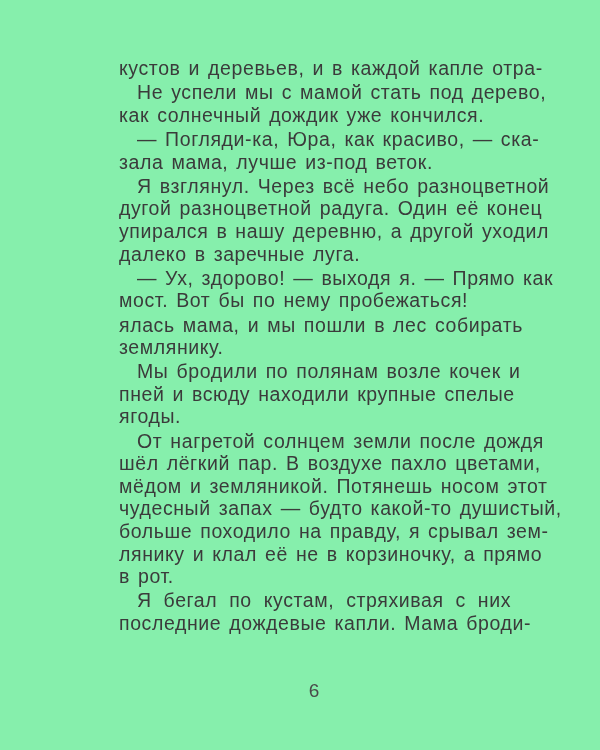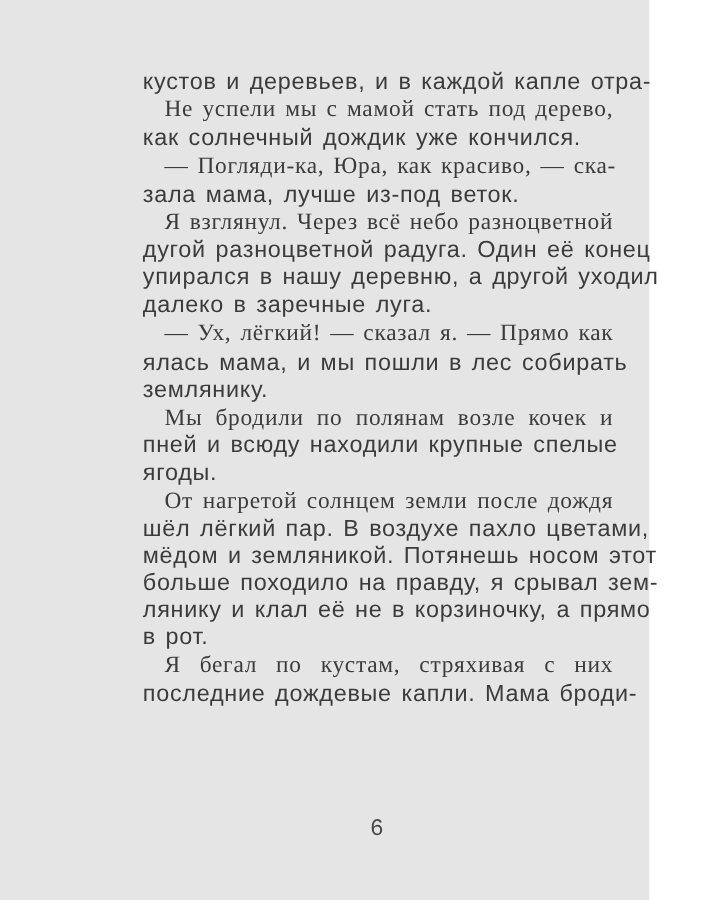--- a/index.html
+++ b/index.html
@@ -12,23 +12,23 @@
       height: 750px;
       position: relative;
       overflow: hidden;
       font-family: "Liberation Sans", "DejaVu Sans", sans-serif;
       color: #3b3b3b;
     }
     .page {
       position: absolute;
       left: 0;
       top: 0;
-      width: 541px;
+      width: 600px;
       height: 750px;
-      background: #e5e5e5;
+      background: #86efac;
     }
     .text-block {
       position: absolute;
       left: 119px;
       top: 57px;
       width: 392px;
     }
     .line {
       font-size: 19.5px;
       line-height: 22.6px;
@@ -37,21 +37,20 @@
       text-align: justify;
       text-align-last: justify;
       word-spacing: 2px;
       letter-spacing: 0.6px;
     }
     .line.last {
       text-align-last: left;
     }
     .line.indent {
       padding-left: 18px;
-      font-family: Liberation Serif, serif;
     }
     .para {
       margin-bottom: 1.6px;
     }
     .page-number {
       position: absolute;
       left: 0;
       width: 628px;
       top: 680px;
       text-align: center;
@@ -80,38 +79,40 @@
     </div>
 
     <div class="para">
       <div class="line indent">Я взглянул. Через всё небо разноцветной</div>
       <div class="line">дугой разноцветной радуга. Один её конец</div>
       <div class="line">упирался в нашу деревню, а другой уходил</div>
       <div class="line last">далеко в заречные луга.</div>
     </div>
 
     <div class="para">
-      <div class="line indent">— Ух, лёгкий! — сказал я. — Прямо как</div>
+      <div class="line indent">— Ух, здорово! — выходя я. — Прямо как</div>
+      <div class="line last">мост. Вот бы по нему пробежаться!</div>
     </div>
 
     <div class="para">
       <div class="line">ялась мама, и мы пошли в лес собирать</div>
       <div class="line last">землянику.</div>
     </div>
 
     <div class="para">
       <div class="line indent">Мы бродили по полянам возле кочек и</div>
       <div class="line">пней и всюду находили крупные спелые</div>
       <div class="line last">ягоды.</div>
     </div>
 
     <div class="para">
       <div class="line indent">От нагретой солнцем земли после дождя</div>
       <div class="line">шёл лёгкий пар. В воздухе пахло цветами,</div>
       <div class="line">мёдом и земляникой. Потянешь носом этот</div>
+      <div class="line">чудесный запах — будто какой-то душистый,</div>
       <div class="line">больше походило на правду, я срывал зем-</div>
       <div class="line">лянику и клал её не в корзиночку, а прямо</div>
       <div class="line last">в рот.</div>
     </div>
 
     <div class="para">
       <div class="line indent">Я бегал по кустам, стряхивая с них</div>
       <div class="line">последние дождевые капли. Мама броди-</div>
     </div>
 

